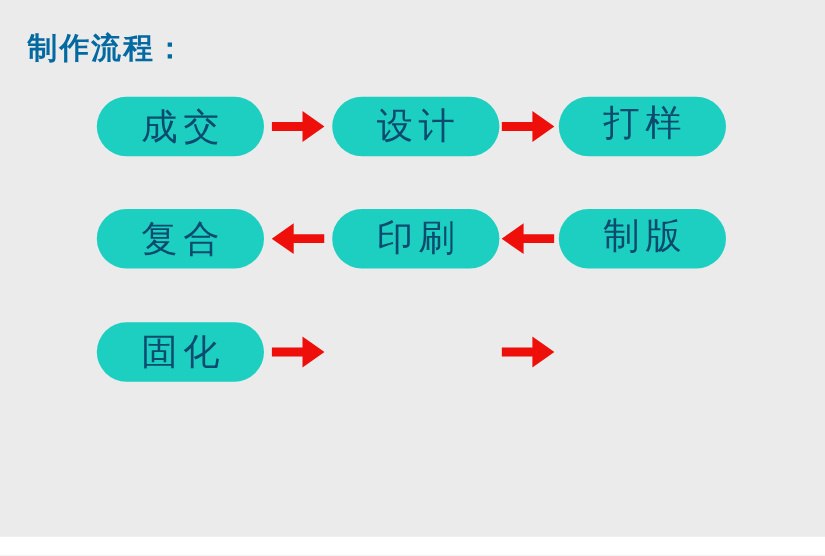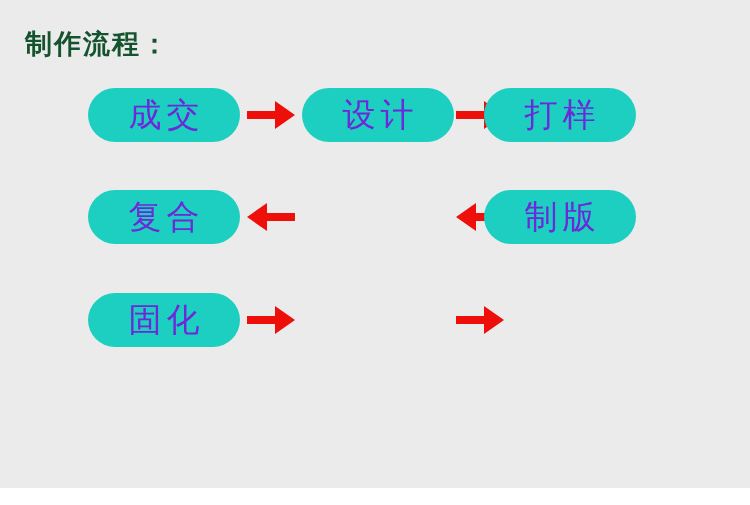--- a/index.html
+++ b/index.html
@@ -13,53 +13,53 @@
     height: 505px;
     background: #ebebeb;
     overflow: hidden;
   }
   .page-title {
     position: absolute;
     left: 25px;
     top: 26px;
     font-size: 27px;
     font-weight: bold;
-    color: #14532d;
+    color: #0369a1;
     letter-spacing: 2px;
     white-space: nowrap;
   }
   .row {
     position: absolute;
     left: 0;
     width: 750px;
     height: 54px;
   }
   .row-1 { top: 88px; }
   .row-2 { top: 190px; }
   .row-3 { top: 293px; padding-left: 12px; }
   .row-4 { top: 383px; }
   .pill {
     position: absolute;
     top: 0;
     width: 152px;
     height: 54px;
     background: #1ccfc0;
     border-radius: 27px;
-    color: #6d28d9;
+    color: #0c4a6e;
     font-size: 33px;
     line-height: 54px;
     text-align: center;
     letter-spacing: 5px;
     padding-left: 5px;
     box-sizing: border-box;
     white-space: nowrap;
   }
   .col-1 { left: 88px; }
   .col-2 { left: 302px; font-family: Liberation Serif, serif; }
-  .col-3 { left: 484px; }
+  .col-3 { left: 508px; font-family: Liberation Mono, monospace; }
   .arrow {
     position: absolute;
     top: 11px;
     width: 48px;
     height: 32px;
     display: block;
   }
   .arrow polygon { fill: #ee0f0b; }
   .arrow-a { left: 247px; }
   .arrow-b { left: 456px; }
@@ -89,20 +89,21 @@
       <polygon points="0,12 28,12 28,2 48,16 28,30 28,20 0,20"></polygon>
     </svg>
     <div class="pill col-3">打样</div>
   </div>
 
   <div class="row row-2">
     <div class="pill col-1">复合</div>
     <svg class="arrow arrow-a" viewBox="0 0 48 32">
       <polygon points="48,12 20,12 20,2 0,16 20,30 20,20 48,20"></polygon>
     </svg>
+    <div class="pill col-2">印刷</div>
     <svg class="arrow arrow-b" viewBox="0 0 48 32">
       <polygon points="48,12 20,12 20,2 0,16 20,30 20,20 48,20"></polygon>
     </svg>
     <div class="pill col-3">制版</div>
   </div>
 
   <div class="row row-3">
     <div class="pill col-1">固化</div>
     <svg class="arrow arrow-a" viewBox="0 0 48 32">
       <polygon points="0,12 28,12 28,2 48,16 28,30 28,20 0,20"></polygon>

